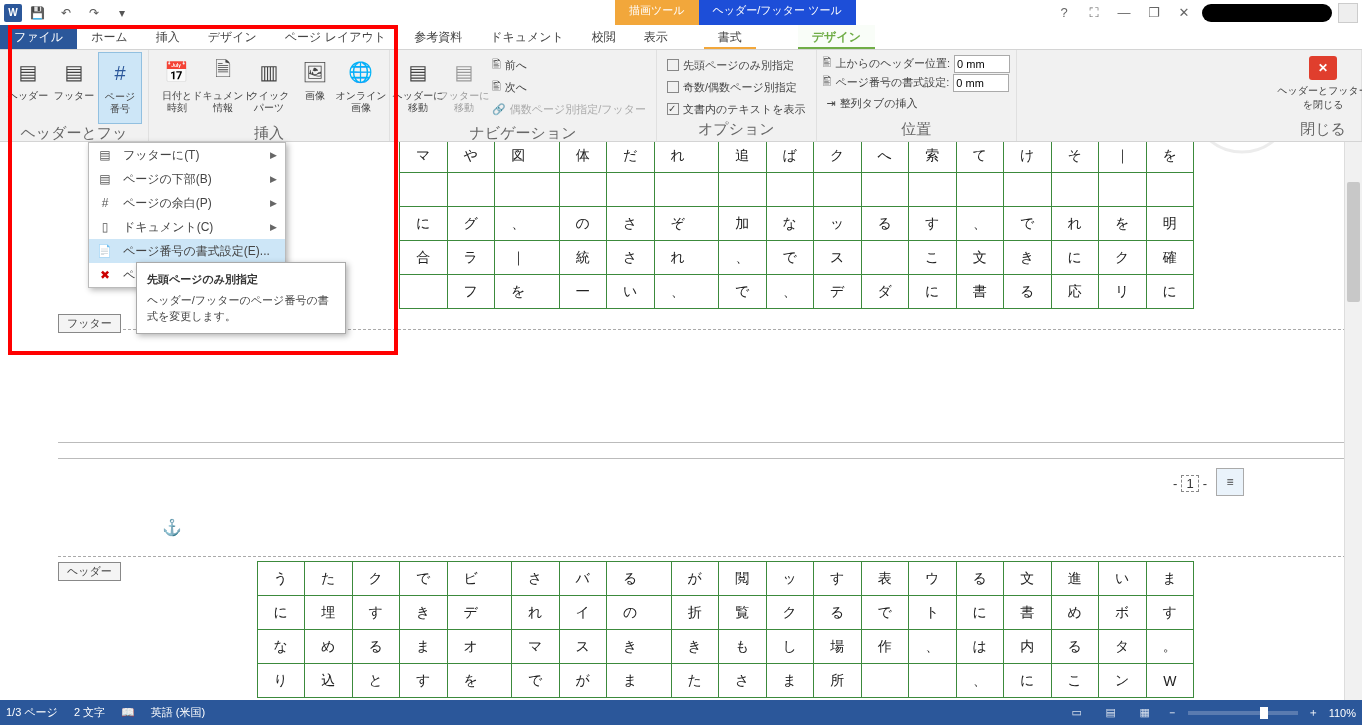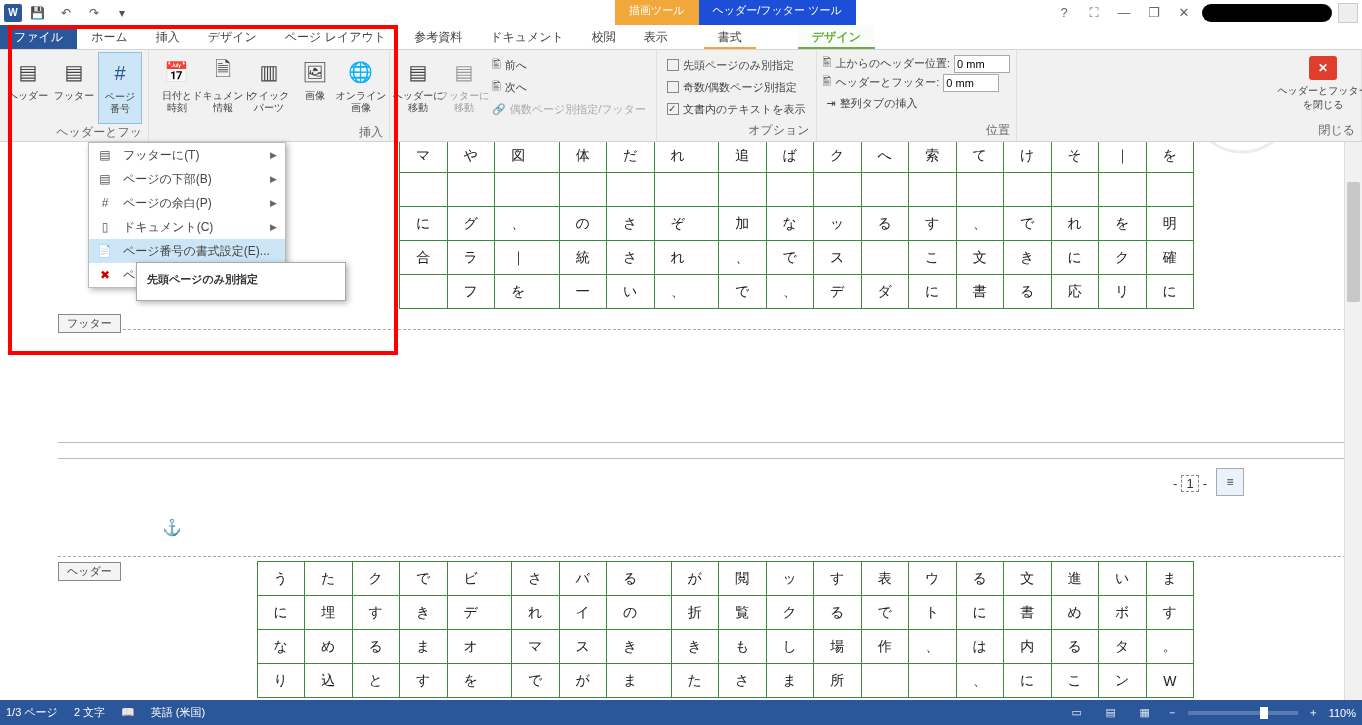--- a/index.html
+++ b/index.html
@@ -19,21 +19,21 @@
 .avatar { width:20px; height:20px; background:#eee; border:1px solid #ccc; }
 
 .tabs { height:25px; background:#fff; display:flex; border-bottom:1px solid #d4d4d4; }
 .tab { padding:4px 14px; font-size:12px; color:#444; cursor:pointer; }
 .tab.file { background:#2b579a; color:#ffffff; }
 .tab.ctx-o { border-bottom:2px solid #f2a73b; color:#444; }
 .tab.ctx-g { color:#70ad47; font-weight:bold; border-bottom:2px solid #70ad47; background:#f9fdf8; }
 
 .ribbon { height:92px; background:#f1f1f1; border-bottom:1px solid #d4d4d4; display:flex; position:relative; }
 .group { border-right:1px solid #e0e0e0; padding:2px 6px 0; display:flex; flex-direction:column; }
-.grp-label { font-size:12px; color:#666; text-align:right; margin-top:auto; padding-bottom:2px; white-space:nowrap; }
+.grp-label { font-size:15px; color:#666; text-align:center; margin-top:auto; padding-bottom:2px; white-space:nowrap; }
 .btns { display:flex; gap:2px; }
 .big-btn { width:44px; height:72px; display:flex; flex-direction:column; align-items:center; padding-top:4px; cursor:pointer; }
 .big-btn.sel { background:#cde6f7; border:1px solid #92c0e0; }
 .big-btn .ic { width:32px; height:32px; display:flex; align-items:center; justify-content:center; font-size:20px; }
 .big-btn .lbl { font-size:10px; text-align:center; line-height:1.2; margin-top:2px; }
 .small-row { display:flex; align-items:center; gap:4px; font-size:11px; height:22px; color:#444; padding:0 4px; }
 .small-row.disabled { color:#aaa; }
 .chk { width:12px; height:12px; border:1px solid #888; display:inline-block; }
 .chk.on::after { content:"✓"; font-size:10px; position:relative; top:-2px; }
 .spin { display:flex; align-items:center; gap:4px; font-size:11px; }
@@ -178,20 +178,21 @@
           <div class="ic">▤</div>
           <div class="lbl" style="white-space:pre">フッターに
 移動</div>
         </div>
       <div style="display:flex;flex-direction:column;padding-top:2px">
         <div class="small-row">🖺 <span>前へ</span></div>
         <div class="small-row">🖺 <span>次へ</span></div>
         <div class="small-row disabled">🔗 <span>偶数ページ別指定/フッター</span></div>
       </div>
     </div>
+    <div class="grp-label">ナビゲーション</div>
   </div>
   <div class="group">
     <div style="display:flex;flex-direction:column;padding-top:2px">
       <div class="small-row">
           <span class="chk"></span>
           <span>先頭ページのみ別指定</span>
         </div>
       <div class="small-row">
           <span class="chk"></span>
           <span>奇数/偶数ページ別指定</span>
@@ -199,21 +200,21 @@
       <div class="small-row">
           <span class="chk on"></span>
           <span>文書内のテキストを表示</span>
         </div>
     </div>
     <div class="grp-label">オプション</div>
   </div>
   <div class="group">
     <div style="display:flex;flex-direction:column;padding-top:2px;gap:0">
       <div class="spin">🖺 <span>上からのヘッダー位置:</span><input value="0 mm" style=""></div>
-      <div class="spin">🖺 <span>ヘッダーとフッター:</span><input value="0 mm" style=""></div>
+      <div class="spin">🖺 <span>ページ番号の書式設定:</span><input value="0 mm" style=""></div>
       <div class="small-row">⇥ <span>整列タブの挿入</span></div>
     </div>
     <div class="grp-label">位置</div>
   </div>
   <div class="group" style="margin-left:auto">
     <div class="close-btn">
       <div class="x">✕</div>
       <div class="lbl" style="white-space:pre;font-size:10px;text-align:center;margin-top:4px">ヘッダーとフッター
 を閉じる</div>
     </div>
@@ -247,20 +248,21 @@
       <span>ページ番号の書式設定(E)...</span>
     </div>
   <div class="dd-item del">
       <span class="ico">✖</span>
       <span>ページ番号の削除(R)</span>
     </div>
 </div>
 
 <div class="tooltip">
   <div class="tt-title">先頭ページのみ別指定</div>
+  <div>ヘッダー/フッターのページ番号の書式を変更します。</div>
 </div>
 
 <div class="redbox"></div>
 
 <div class="doc">
   <div class="page-watermark">
     <svg viewBox="0 0 500 250">
         <circle cx="380" cy="80" r="50" fill="none" stroke="#000" stroke-width="3"></circle>
         <circle cx="380" cy="80" r="30" fill="none" stroke="#000" stroke-width="3"></circle>
         <rect x="150" y="20" width="30" height="200" fill="#000"></rect>

